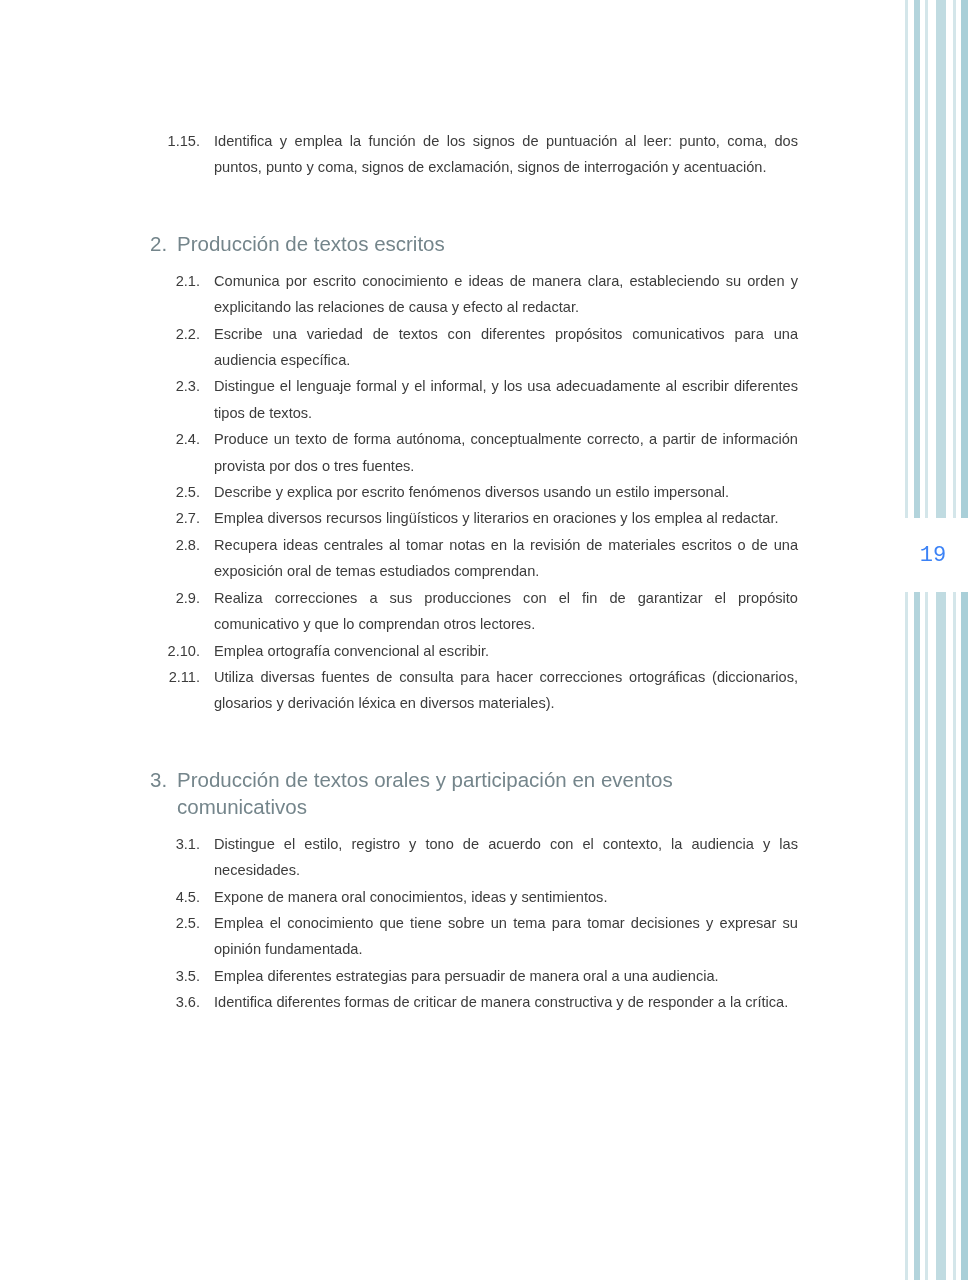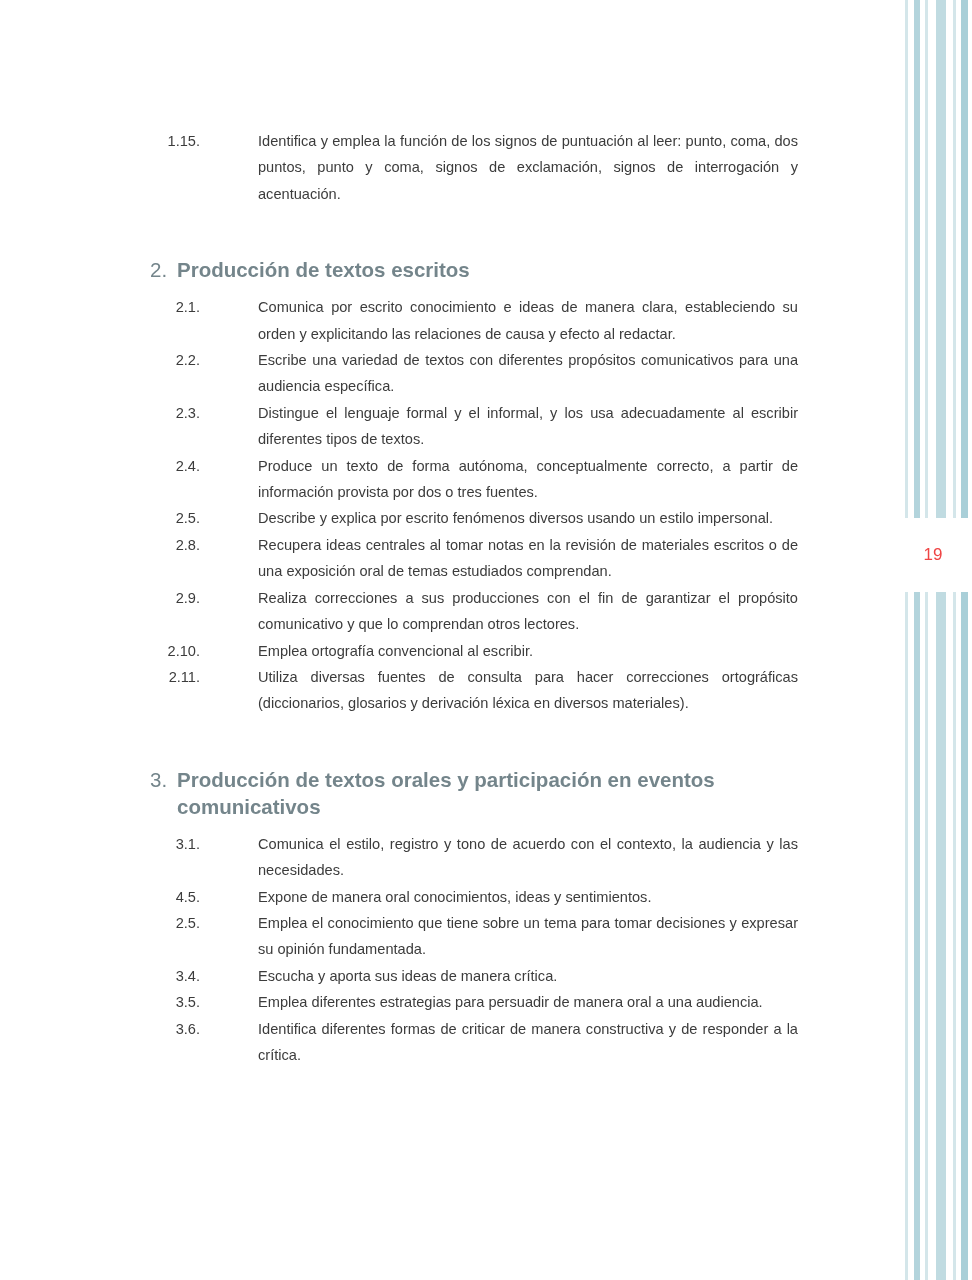--- a/index.html
+++ b/index.html
@@ -16,42 +16,41 @@
     position:absolute;
     left:150px;
     top:128px;
     width:648px;
   }
   .item {
     display:flex;
     font-size:14.6px;
     line-height:26.4px;
     color:#3c3c3c;
-    gap:44px;
   }
   .item .num {
     flex:0 0 64px;
     text-align:right;
     padding-right:14px;
     white-space:nowrap;
   }
   .item .txt {
     flex:1;
     text-align:justify;
   }
   .section-heading {
     display:flex;
     font-size:20.5px;
     line-height:27px;
     font-weight:400;
     color:#74858b;
     margin:49px 0 11px 0;
   }
   .section-heading .sec-num { flex:0 0 27px; }
-  .section-heading .sec-title { flex:1;font-weight:bold; }
+  .section-heading .sec-title { flex:1; }
 
   
   .stripes {
     position:absolute;
     top:0;
     right:0;
     width:80px;
     height:1280px;
   }
   .stripe { position:absolute; top:0; height:1280px; }
@@ -67,23 +66,23 @@
     right:0;
     top:518px;
     width:78px;
     height:74px;
     background:#ffffff;
     display:flex;
     align-items:center;
     justify-content:center;
   }
   .folio {
-    font-family:Liberation Sans, sans-serif;
-    font-size:17px;
-    color:#ef4444;
+    font-family:Liberation Mono, monospace;
+    font-size:22px;
+    color:#3b82f6;
   }
 </style>
 </head>
 <body>
 
 <div class="page">
 
   <div class="content">
 
     <div class="item">
@@ -110,20 +109,24 @@
     </div>
     <div class="item">
       <span class="num">2.4.</span>
       <span class="txt">Produce un texto de forma autónoma, conceptualmente correcto, a partir de información provista por dos o tres fuentes.</span>
     </div>
     <div class="item">
       <span class="num">2.5.</span>
       <span class="txt">Describe y explica por escrito fenómenos diversos usando un estilo impersonal.</span>
     </div>
     <div class="item">
+      <span class="num">2.7.</span>
+      <span class="txt">Emplea diversos recursos lingüísticos y literarios en oraciones y los emplea al redactar.</span>
+    </div>
+    <div class="item">
       <span class="num">2.8.</span>
       <span class="txt">Recupera ideas centrales al tomar notas en la revisión de materiales escritos o de una exposición oral de temas estudiados comprendan.</span>
     </div>
     <div class="item">
       <span class="num">2.9.</span>
       <span class="txt">Realiza correcciones a sus producciones con el fin de garantizar el propósito comunicativo y que lo comprendan otros lectores.</span>
     </div>
     <div class="item">
       <span class="num">2.10.</span>
       <span class="txt">Emplea ortografía convencional al escribir.</span>
@@ -133,33 +136,29 @@
       <span class="txt">Utiliza diversas fuentes de consulta para hacer correcciones ortográficas (diccionarios, glosarios y derivación léxica en diversos materiales).</span>
     </div>
 
     <div class="section-heading">
       <span class="sec-num">3.</span>
       <span class="sec-title">Producción de textos orales y participación en eventos comunicativos</span>
     </div>
 
     <div class="item">
       <span class="num">3.1.</span>
-      <span class="txt">Comunica el estilo, registro y tono de acuerdo con el contexto, la audiencia y las necesidades.</span>
+      <span class="txt">Distingue el estilo, registro y tono de acuerdo con el contexto, la audiencia y las necesidades.</span>
     </div>
     <div class="item">
       <span class="num">4.5.</span>
       <span class="txt">Expone de manera oral conocimientos, ideas y sentimientos.</span>
     </div>
     <div class="item">
       <span class="num">2.5.</span>
       <span class="txt">Emplea el conocimiento que tiene sobre un tema para tomar decisiones y expresar su opinión fundamentada.</span>
-    </div>
-    <div class="item">
-      <span class="num">3.4.</span>
-      <span class="txt">Escucha y aporta sus ideas de manera crítica.</span>
     </div>
     <div class="item">
       <span class="num">3.5.</span>
       <span class="txt">Emplea diferentes estrategias para persuadir de manera oral a una audiencia.</span>
     </div>
     <div class="item">
       <span class="num">3.6.</span>
       <span class="txt">Identifica diferentes formas de criticar de manera constructiva y de responder a la crítica.</span>
     </div>
 

